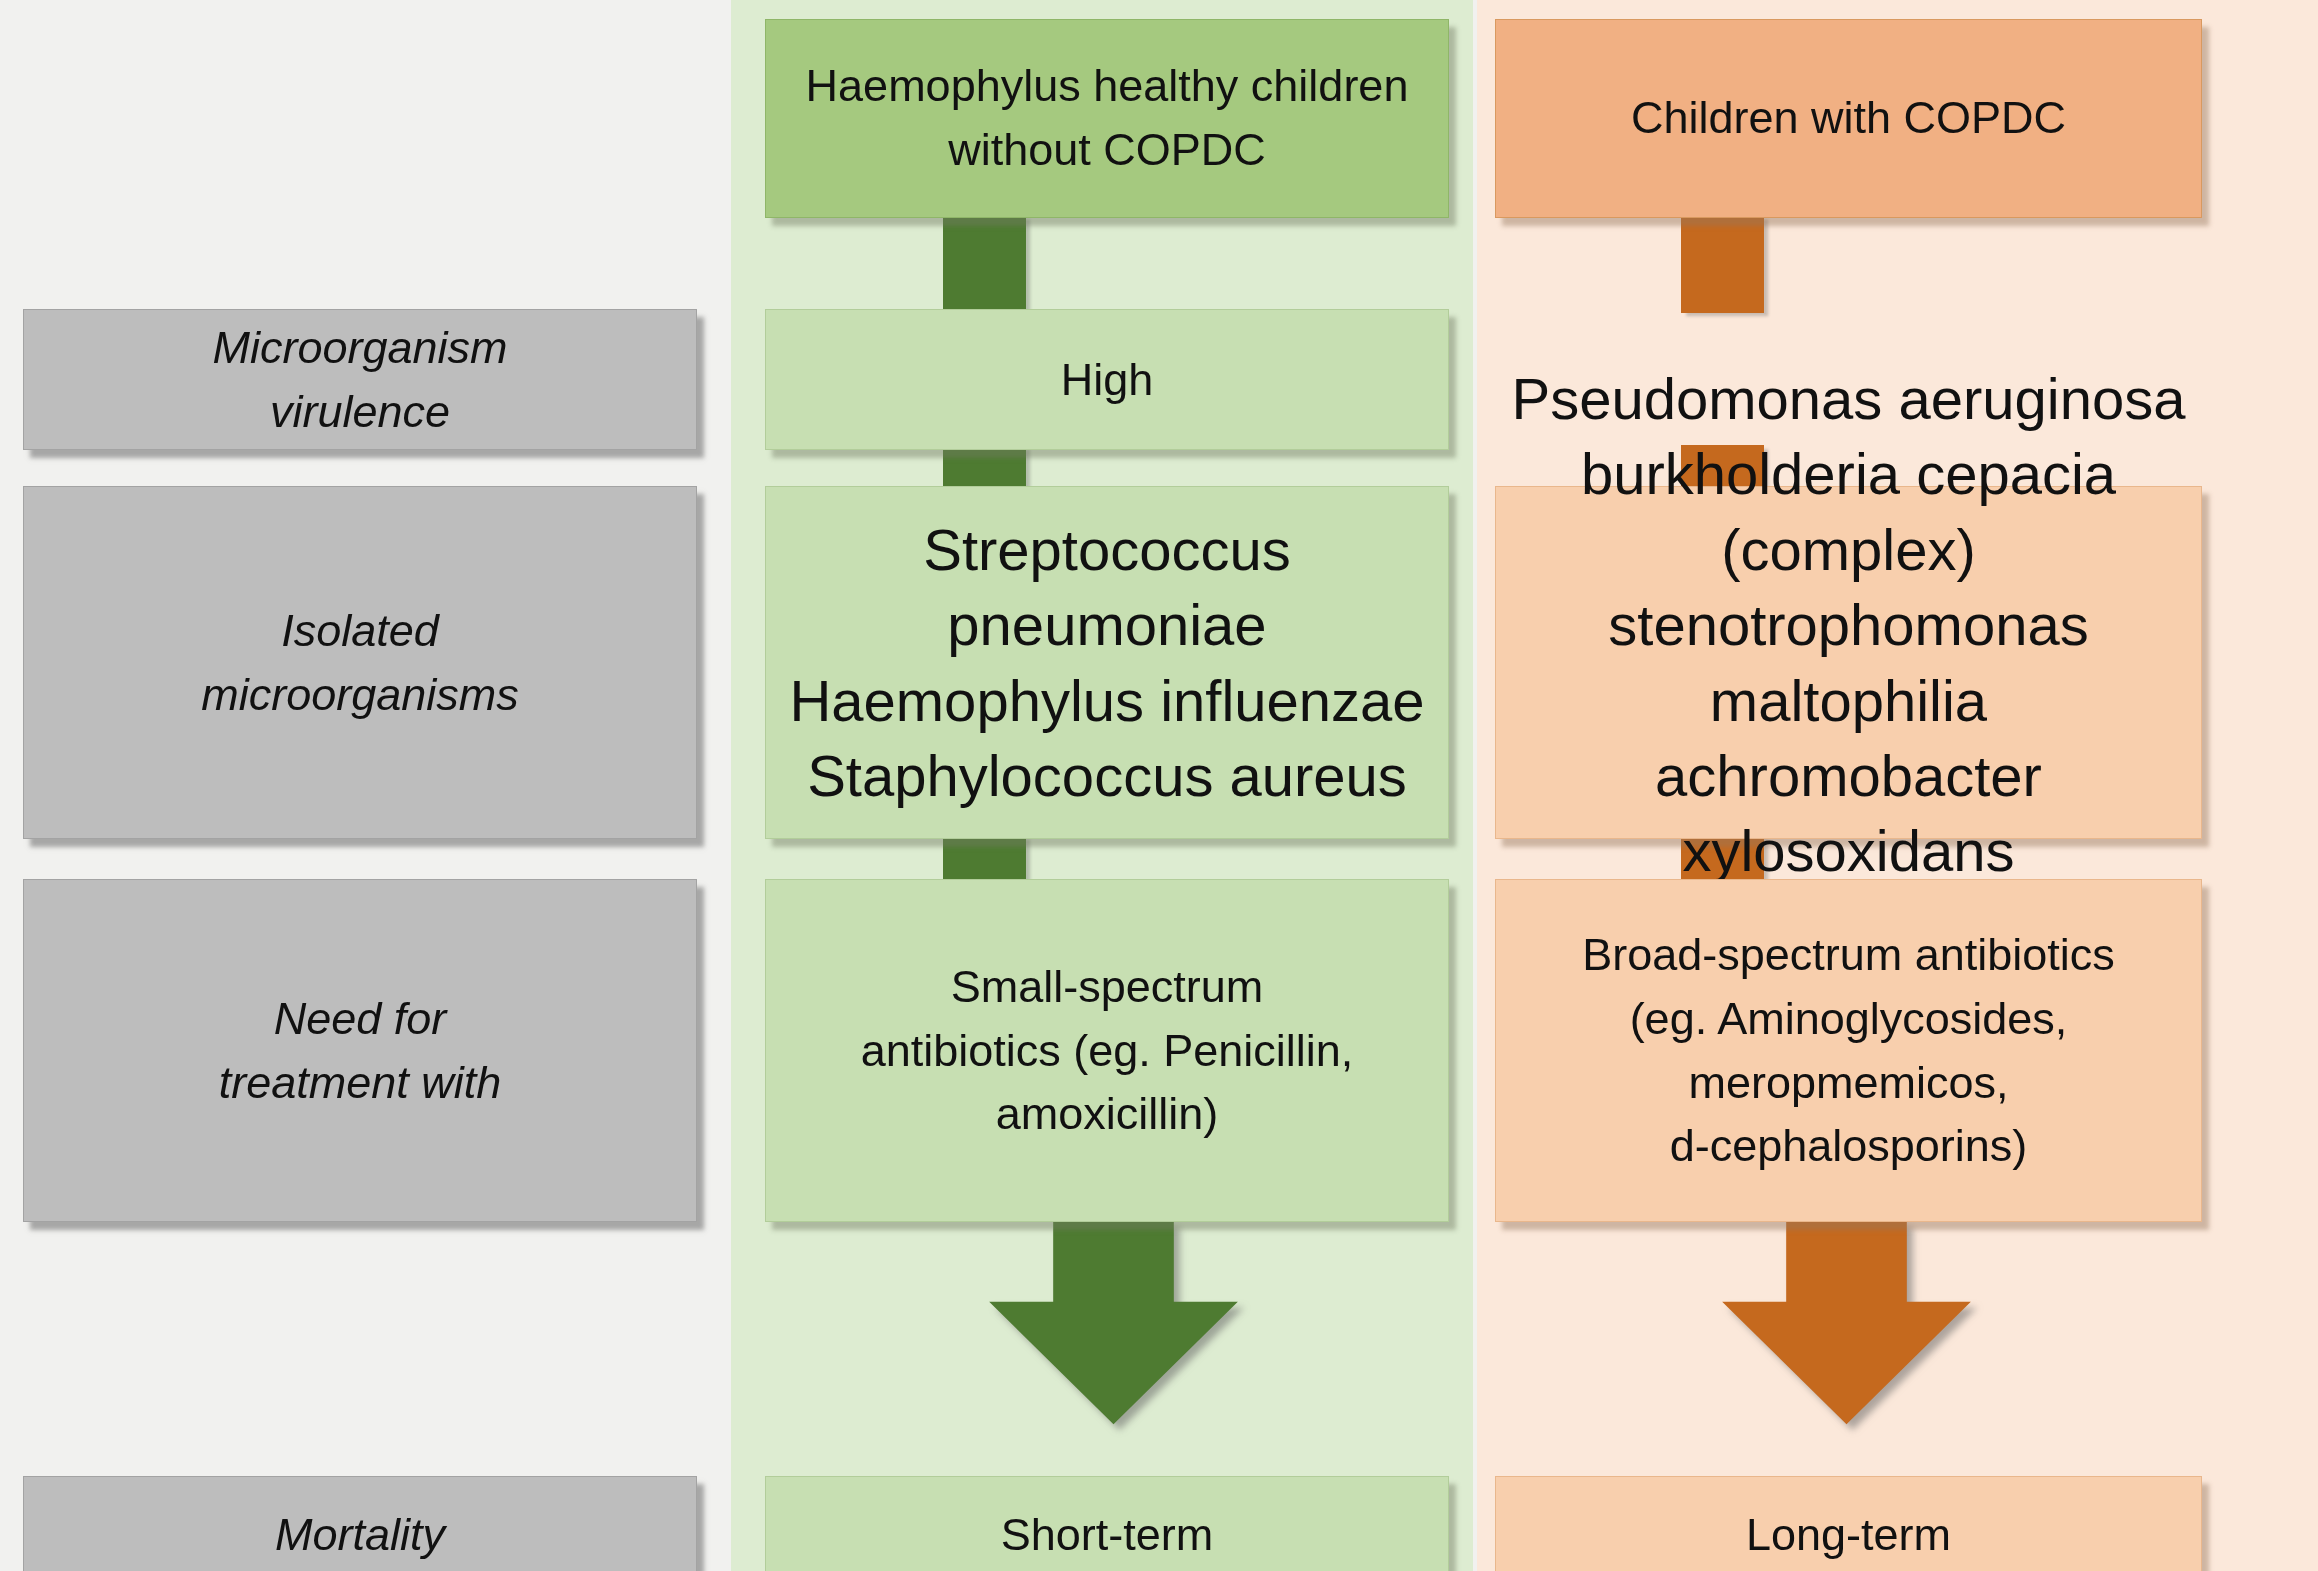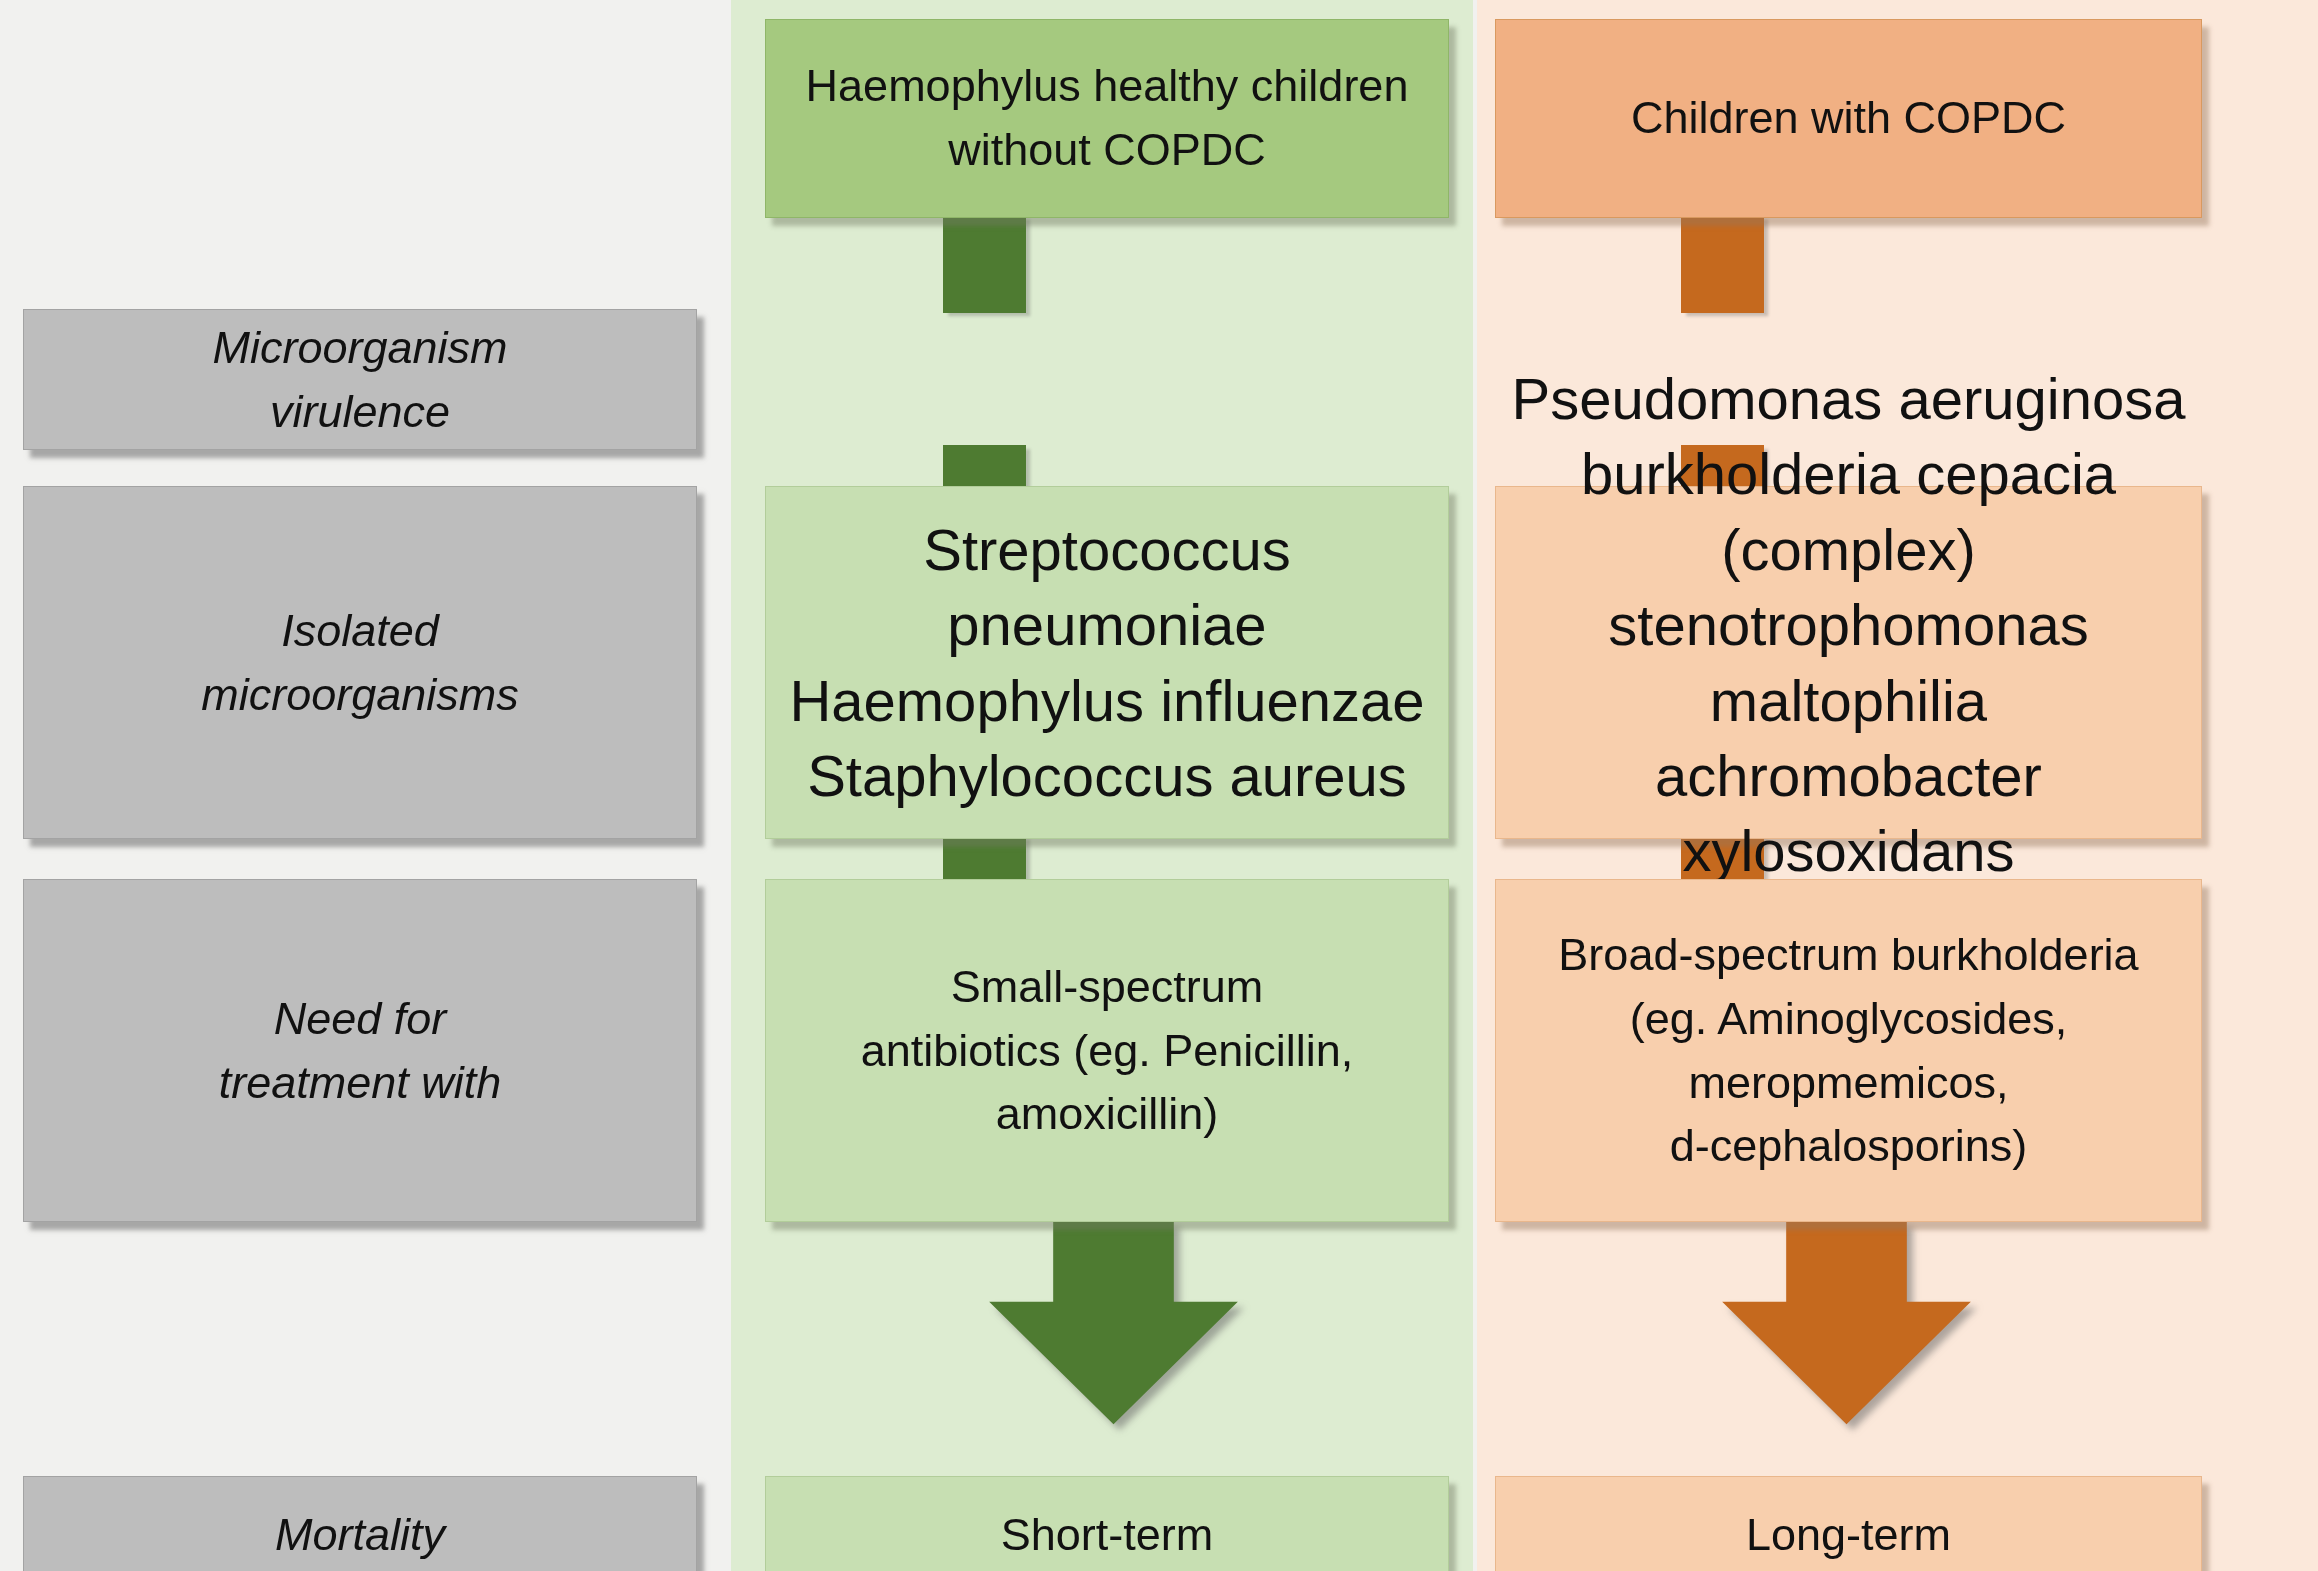--- a/index.html
+++ b/index.html
@@ -80,34 +80,35 @@
   <div class="box gray r-vir">Microorganism
 virulence</div>
   <div class="box gray r-org">Isolated
 microorganisms</div>
   <div class="box gray r-treat">Need for
 treatment with</div>
   <div class="box gray r-mort">Mortality</div>
 
   <div class="box gbox ghead r-head">Haemophylus healthy children
 without COPDC</div>
+  <div class="box gbox r-vir">High</div>
   <div class="box gbox sp r-org">Streptococcus pneumoniae
 Haemophylus influenzae
 Staphylococcus aureus</div>
   <div class="box gbox r-treat">Small-spectrum
 antibiotics (eg. Penicillin,
 amoxicillin)</div>
   <div class="box gbox r-mort">Short-term</div>
 
   <div class="box obox ohead r-head">Children with COPDC</div>
   <div class="box obox sp r-org">Pseudomonas aeruginosa
 burkholderia cepacia (complex)
 stenotrophomonas maltophilia
 achromobacter xylosoxidans
 fungi</div>
-  <div class="box obox r-treat">Broad-spectrum burkholderia
+  <div class="box obox r-treat">Broad-spectrum antibiotics
 (eg. Aminoglycosides,
 meropmemicos,
 d-cephalosporins)</div>
   <div class="box obox r-mort">Long-term</div>
 
 </div>
 
 
 </body></html>

